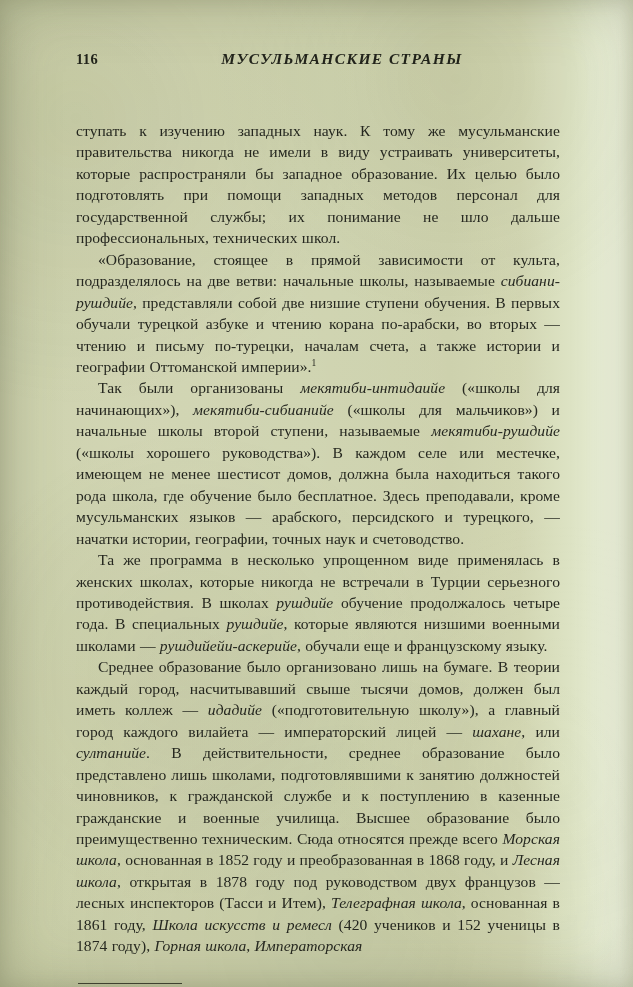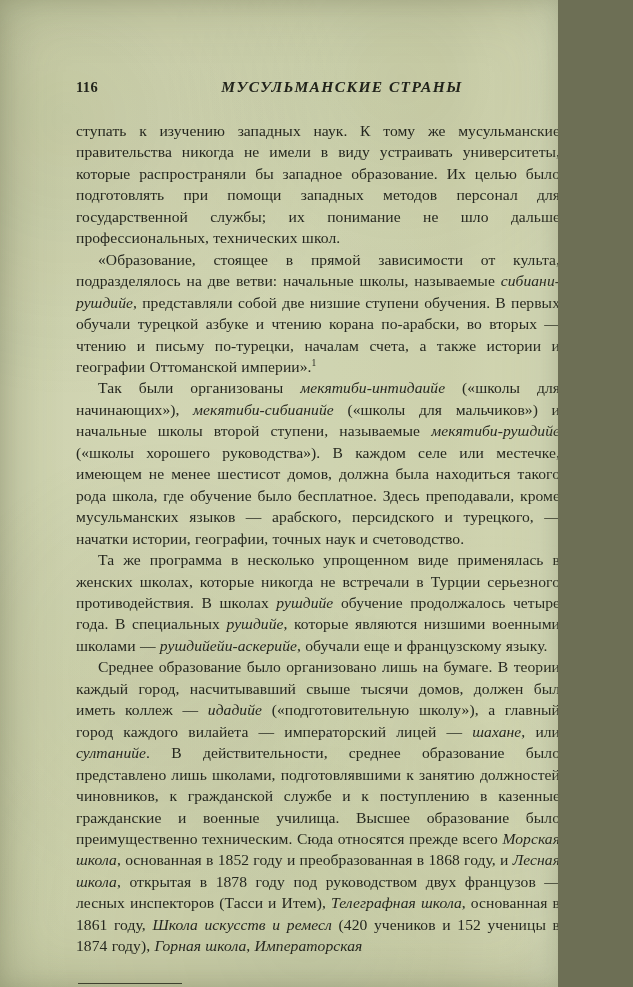--- a/index.html
+++ b/index.html
@@ -3,21 +3,21 @@
 <meta charset="utf-8">
 <title>Scanned book page 116</title>
 <style>
   html, body {
     margin: 0;
     padding: 0;
     background: #6d6f55;
   }
   .page {
     position: relative;
-    width: 558px;
+    width: 633px;
     height: 987px;
     overflow: hidden;
     background:
       radial-gradient(ellipse 120% 90% at 18% 42%, rgba(255,255,255,0.10) 0%, rgba(255,255,255,0.0) 62%),
       linear-gradient(to right,
         #c4c9a3 0px,
         #cacfa8 40px,
         #cdd1ac 160px,
         #cdd2ad 330px,
         #ccd0ab 450px,
@@ -76,21 +76,20 @@
   }
   .runhead-title {
     flex: 1 1 auto;
     text-align: center;
     font-style: italic;
     font-weight: 700;
     font-size: 15.5px;
     letter-spacing: 1.4px;
     color: #23251c;
     padding-right: 26px;
-    margin-top: 28px;
   }
 
   
   .body p {
     margin: 0;
     font-size: 15.6px;
     line-height: 21.45px;
     text-align: justify;
     text-justify: inter-word;
     color: #262820;

